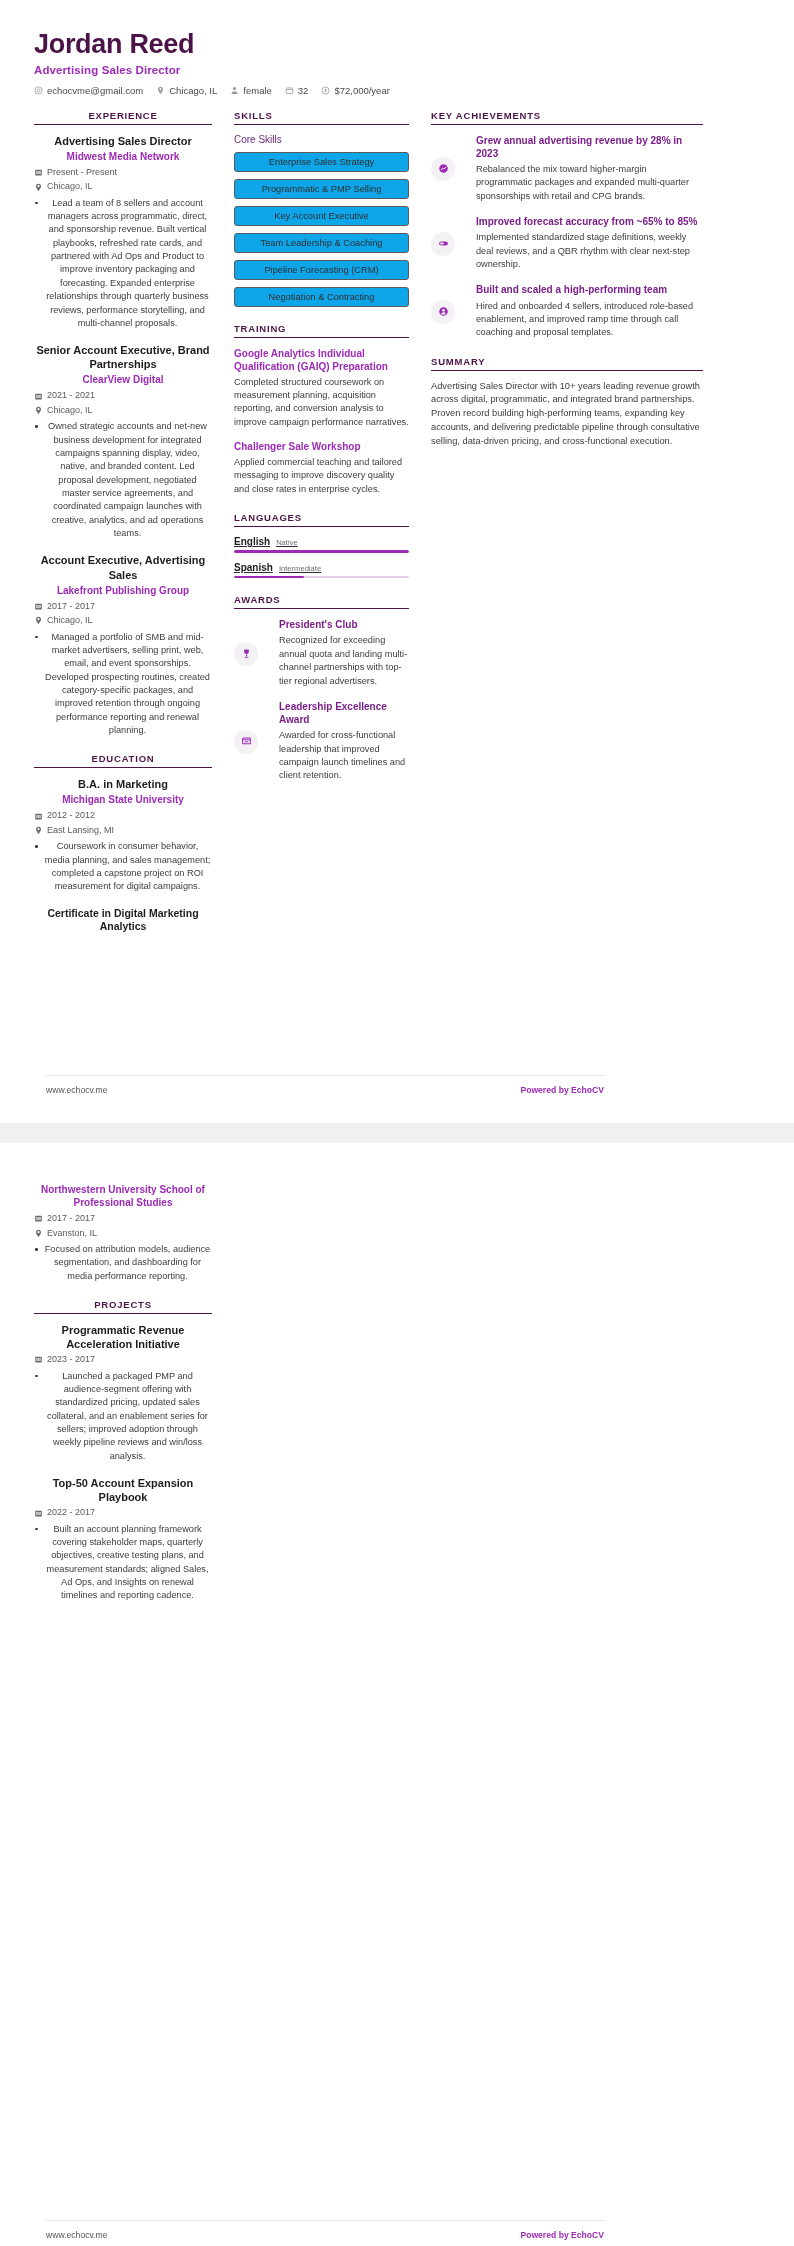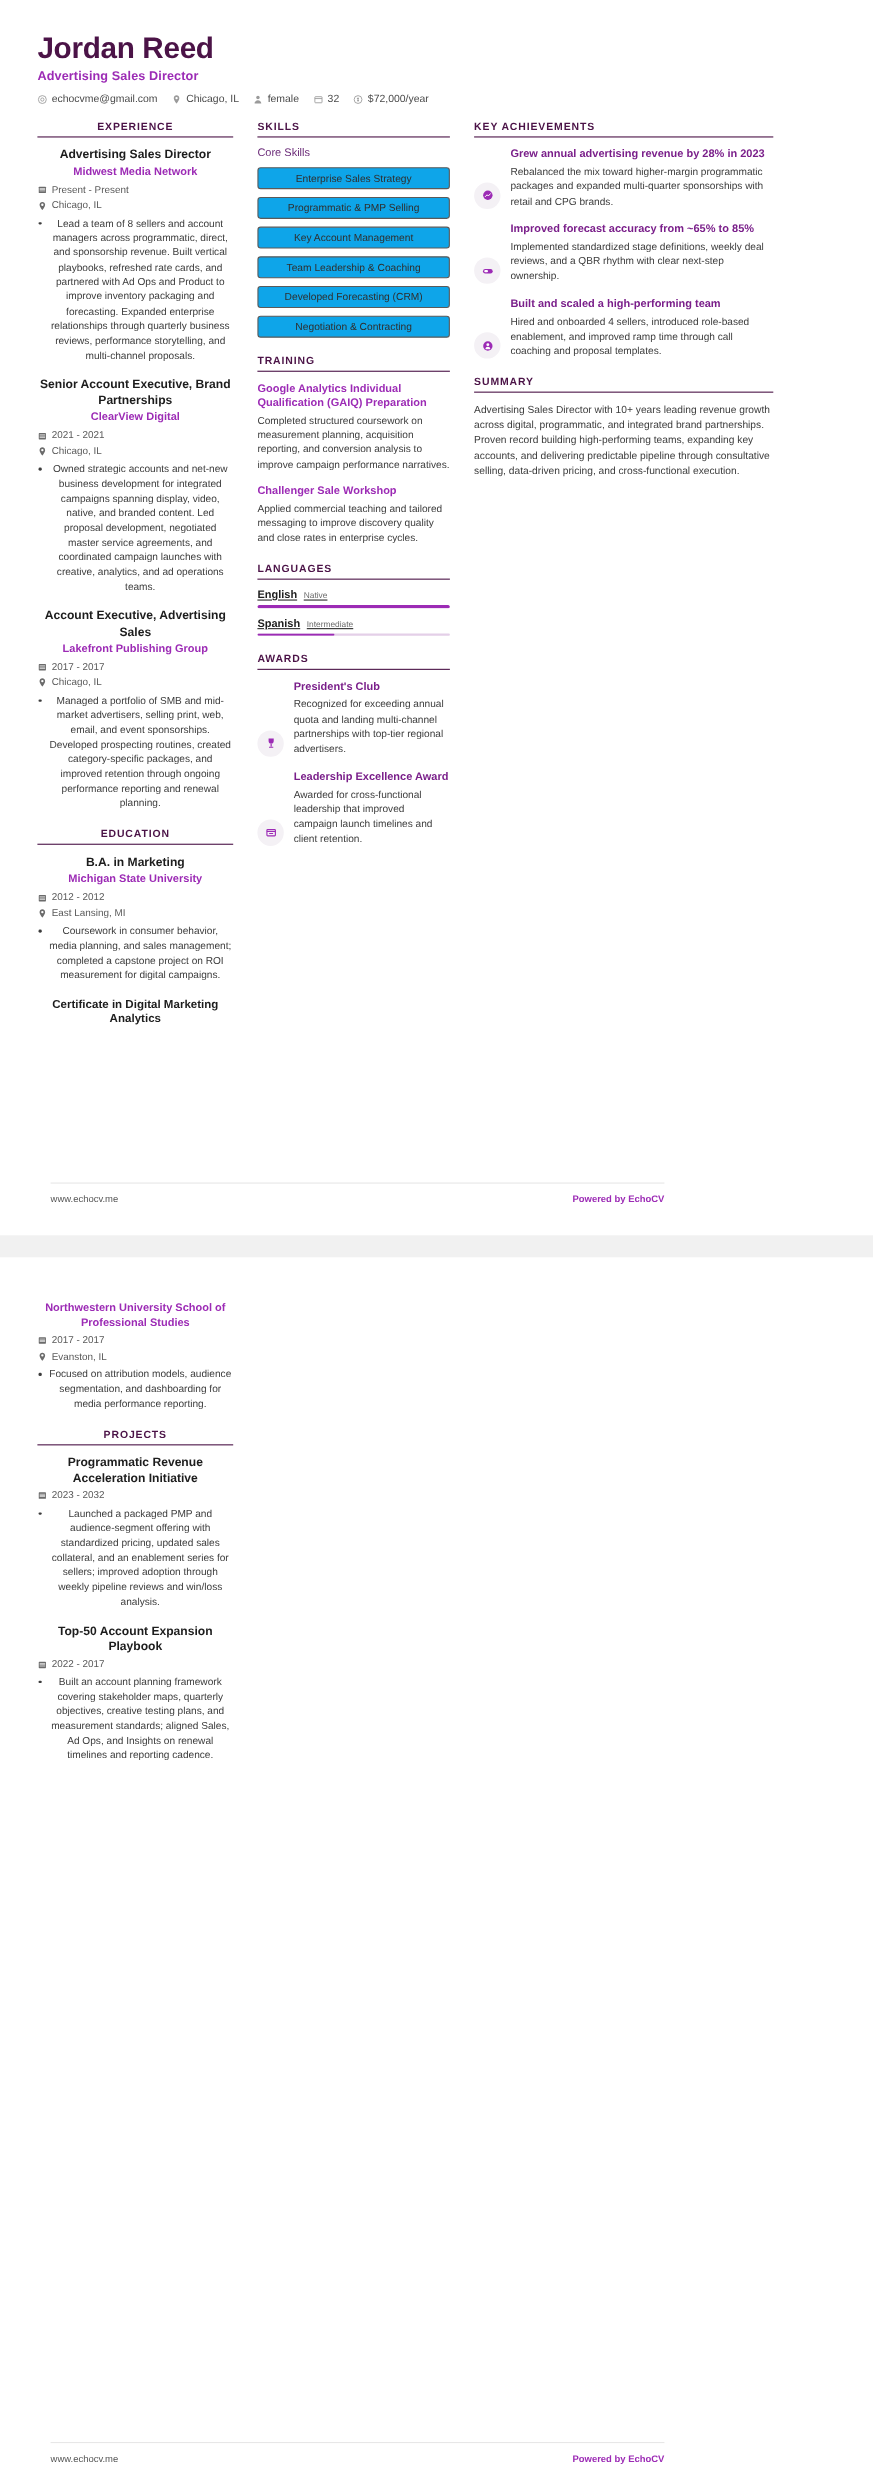--- a/index.html
+++ b/index.html
@@ -137,21 +137,21 @@
 
   
   .lang-row { margin-bottom: 9px; }
   .lang-head { display: flex; align-items: baseline; gap: 6px; margin-bottom: 3px; text-decoration: underline; }
   .lang-name { font-size: 10px; font-weight: bold; color: #1d1d1d; }
   .lang-level { font-size: 7.6px; color: #6b6b6b; }
   .lang-bar { height: 2.6px; border-radius: 2px; background: #e4cfe8; overflow: hidden; }
   .lang-fill { height: 100%; background: #9c2bb5; border-radius: 2px; }
 
   
-  .ach { display: flex; gap: 9px; margin-bottom: 12px; align-items: flex-end; }
+  .ach { display: flex; gap: 21px; margin-bottom: 12px; align-items: center; }
   .ach-ico {
     flex: 0 0 auto;
     width: 24px; height: 24px;
     border-radius: 50%;
     background: #f4f1f5;
     display: flex; align-items: center; justify-content: center;
     margin-top: 1px;
   }
   .ach-ico svg { width: 11px; height: 11px; display: block; }
   .ach-body { flex: 1 1 auto; }
@@ -366,23 +366,23 @@
 
       </div>
 
       <div class="col-mid">
 
         <div class="block">
           <div class="sec-title">SKILLS</div>
           <div class="sub-label">Core Skills</div>
           <div class="chip">Enterprise Sales Strategy</div>
           <div class="chip">Programmatic &amp; PMP Selling</div>
-          <div class="chip">Key Account Management</div>
+          <div class="chip">Key Account Executive</div>
           <div class="chip">Team Leadership &amp; Coaching</div>
-          <div class="chip">Developed Forecasting (CRM)</div>
+          <div class="chip">Pipeline Forecasting (CRM)</div>
           <div class="chip">Negotiation &amp; Contracting</div>
         </div>
 
         <div class="block">
           <div class="sec-title">TRAINING</div>
           <div class="train-title">Google Analytics Individual Qualification (GAIQ) Preparation</div>
           <div class="train-desc">Completed structured coursework on measurement planning, acquisition reporting, and conversion analysis to improve campaign performance narratives.</div>
           <div class="train-title">Challenger Sale Workshop</div>
           <div class="train-desc">Applied commercial teaching and tailored messaging to improve discovery quality and close rates in enterprise cycles.</div>
         </div>
@@ -540,21 +540,21 @@
             <div class="job-title">Programmatic Revenue Acceleration Initiative</div>
             <div class="meta">
               <span class="c-ico">
                   <svg viewBox="0 0 16 16" fill="currentColor">
                     <rect x="2.2" y="3" width="11.6" height="10.4" rx="1"></rect>
                     <rect x="3.6" y="5.4" width="8.8" height="1" fill="#fff"></rect>
                     <rect x="3.6" y="7.4" width="8.8" height="1" fill="#fff"></rect>
                     <rect x="3.6" y="9.4" width="8.8" height="1" fill="#fff"></rect>
                   </svg>
                 </span>
-              <span>2023 - 2032</span>
+              <span>2023 - 2017</span>
             </div>
             <ul class="bullets">
               <li>Launched a packaged PMP and audience-segment offering with standardized pricing, updated sales collateral, and an enablement series for sellers; improved adoption through weekly pipeline reviews and win/loss analysis.</li>
             </ul>
           </div>
 
           <div class="entry">
             <div class="job-title">Top-50 Account Expansion Playbook</div>
             <div class="meta">
               <span class="c-ico">

